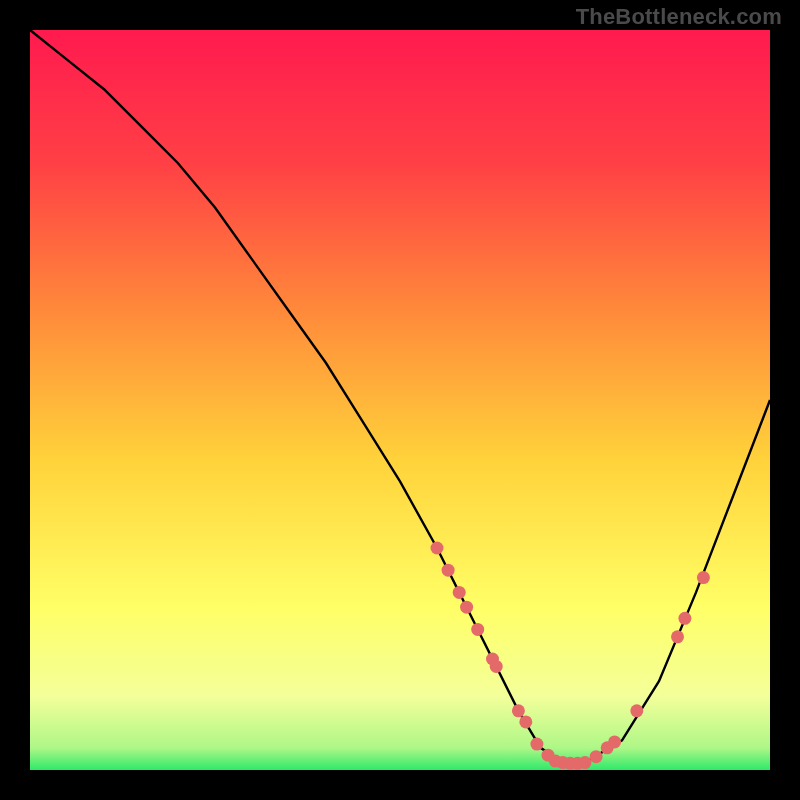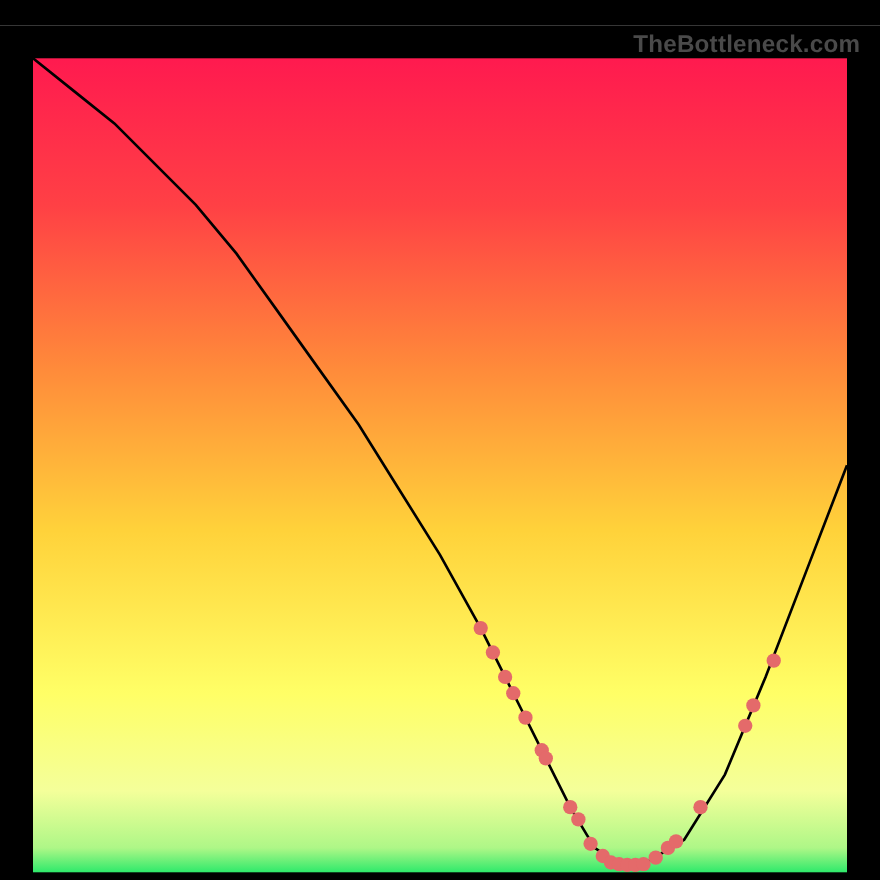--- a/index.html
+++ b/index.html
@@ -9,21 +9,20 @@
     height: 800px;
     background: #000000;
     font-family: Arial, Helvetica, sans-serif;
     overflow: hidden;
   }
   .frame {
     position: relative;
     width: 800px;
     height: 672px;
     background: #a3a3a3;
-    margin-top: 23px;
   }
   .watermark {
     position: absolute;
     top: 4px;
     right: 18px;
     color: #4a4a4a;
     font-size: 22px;
     font-weight: 600;
     letter-spacing: 0.2px;
     z-index: 10;

